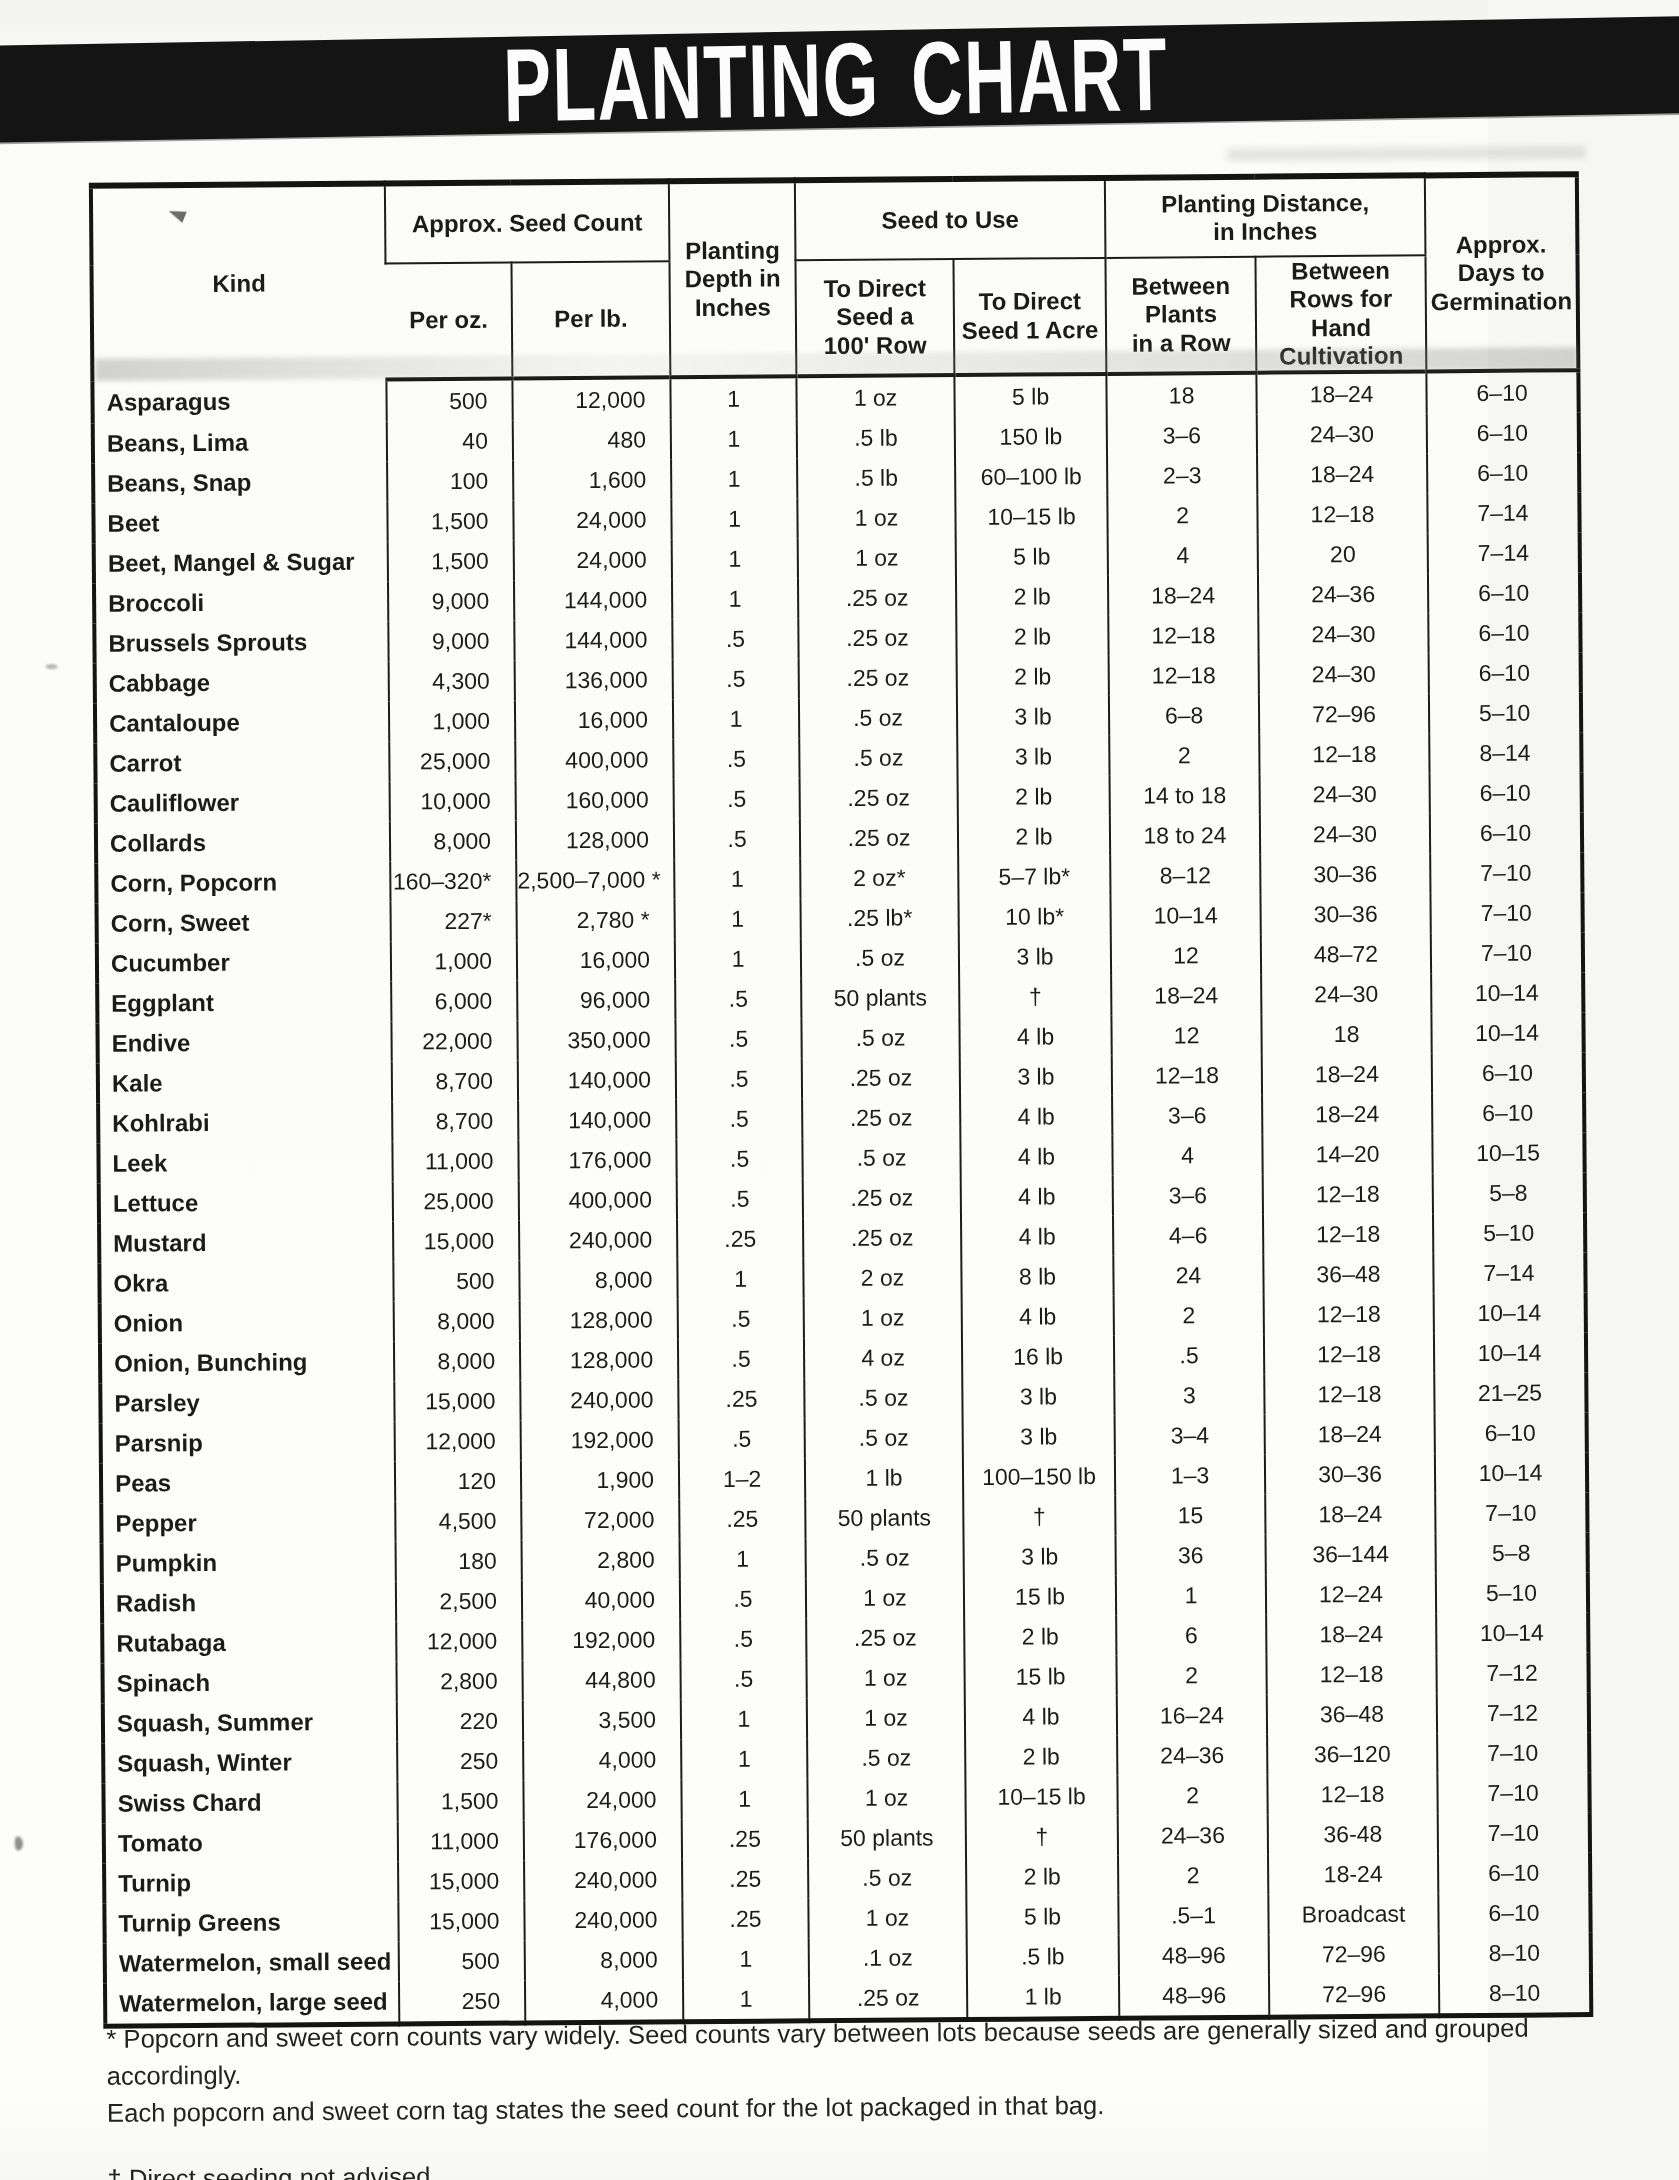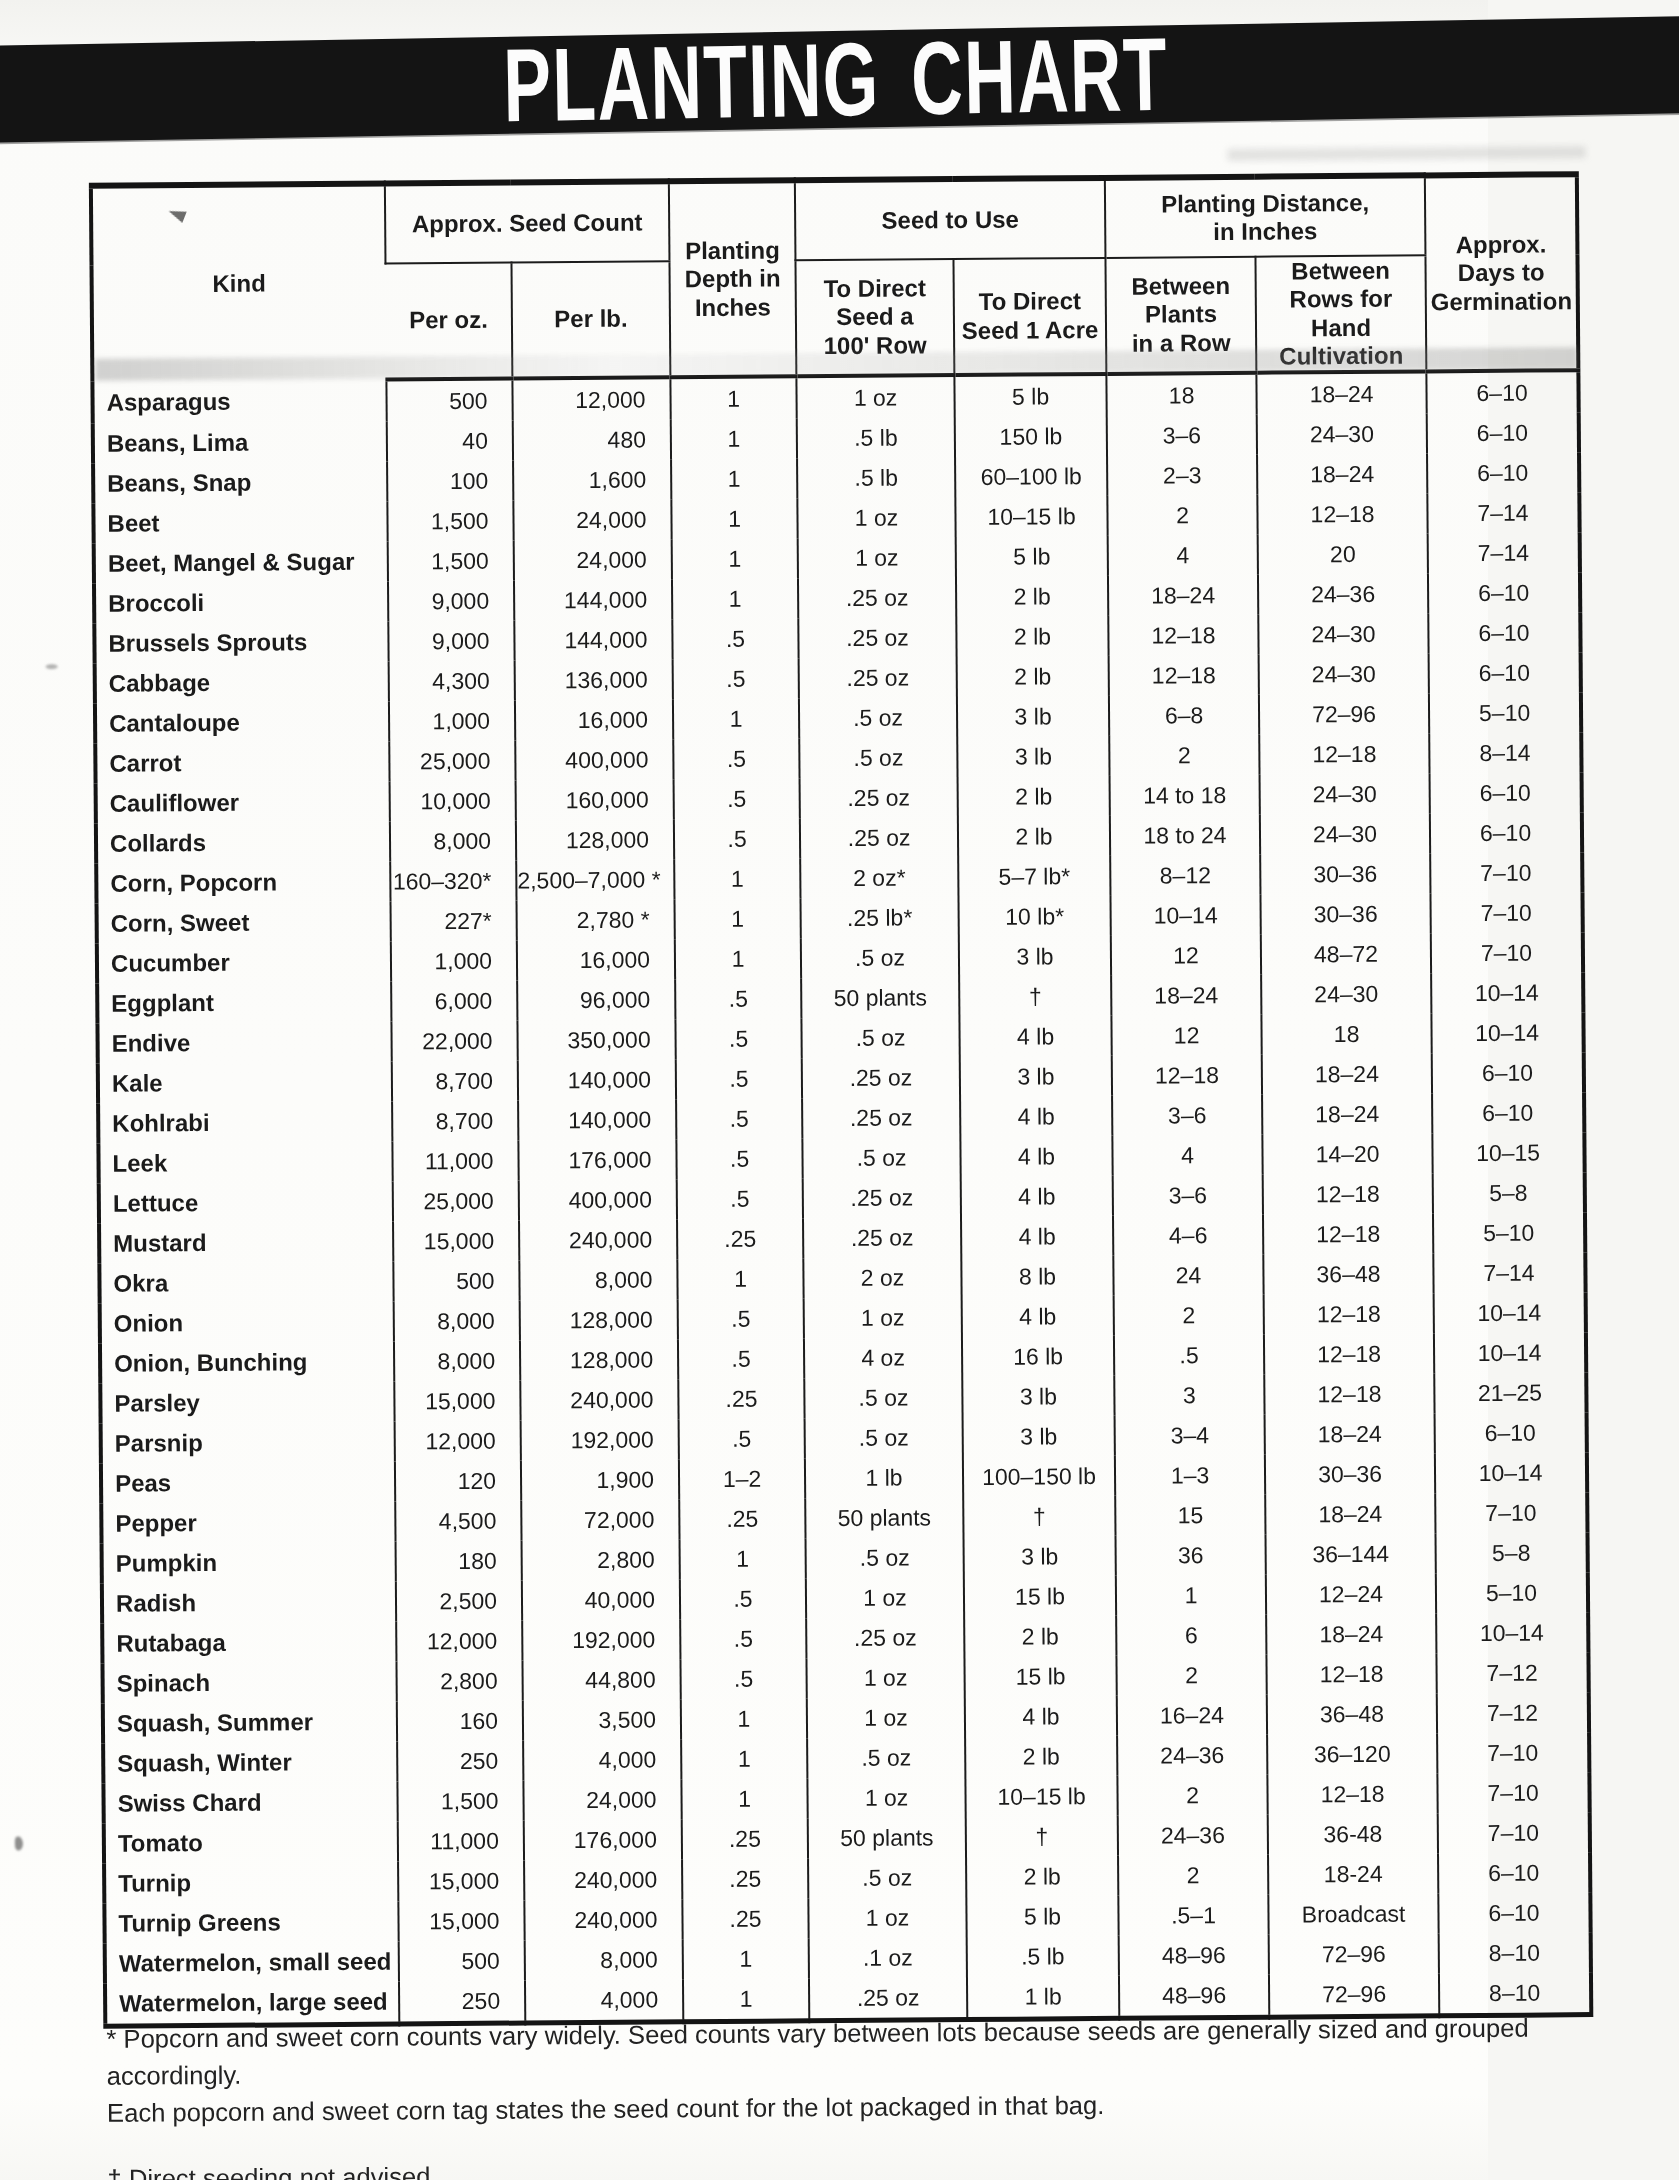--- a/index.html
+++ b/index.html
@@ -567,21 +567,21 @@
     <td class="ctr">.5</td>
     <td class="ctr">1 oz</td>
     <td class="ctr">15 lb</td>
     <td class="ctr">2</td>
     <td class="ctr">12–18</td>
     <td class="ctr">7–12</td>
   </tr>
 
   <tr>
     <td class="kind">Squash, Summer</td>
-    <td class="num">160</td>
+    <td class="num">220</td>
     <td class="num">3,500</td>
     <td class="ctr">1</td>
     <td class="ctr">1 oz</td>
     <td class="ctr">4 lb</td>
     <td class="ctr">16–24</td>
     <td class="ctr">36–48</td>
     <td class="ctr">7–12</td>
   </tr>
 
   <tr>

